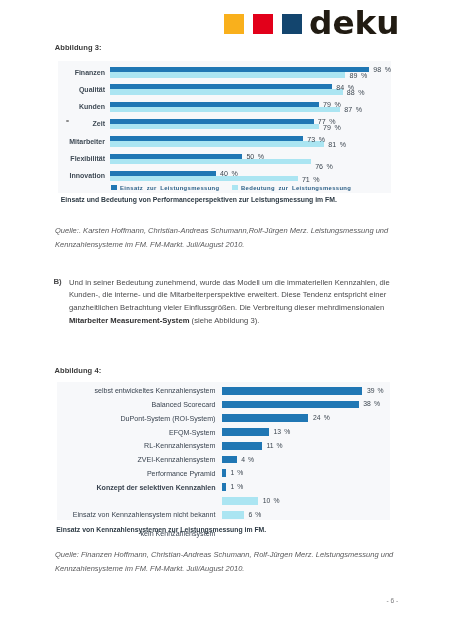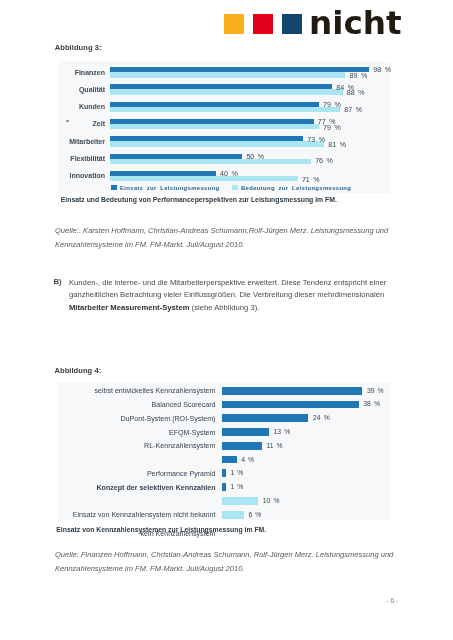--- a/index.html
+++ b/index.html
@@ -42,21 +42,21 @@
 </style>
 </head>
 <body>
 
 <div class="page">
 
   <div class="logo">
     <div class="sq s0" style="background: rgb(249, 176, 28);"></div>
     <div class="sq s1" style="background: rgb(226, 0, 26);"></div>
     <div class="sq s2" style="background: rgb(19, 69, 110);"></div>
-    <div class="word">nicht</div>
+    <div class="word">deku</div>
   </div>
 
   <div class="fig-label" style="left:54.8px;top:43.2px;">Abbildung 3:</div>
   <div class="chart" id="c1" style="left:57.8px;top:60.5px;width:333px;height:132px;">
       <div class="cat-label" style="left: 0px; top: 8px; width: 47.2px;">Finanzen</div>
       <div class="bar" style="left: 52.2px; top: 6.5px; width: 259.112px; height: 5px; background: rgb(32, 119, 180);"></div>
       <div class="bar" style="left: 52.2px; top: 11.5px; width: 235.316px; height: 5.6px; background: rgb(171, 229, 242);"></div>
       <div class="val-label" style="left: 315.512px; top: 5.8px;">98 %</div>
       <div class="val-label" style="left: 291.716px; top: 11.2px; text-align: right;">89 %</div>
       <div class="cat-label" style="left: 0px; top: 25.3px; width: 47.2px;">Qualität</div>
@@ -76,40 +76,41 @@
       <div class="val-label" style="left: 265.276px; top: 63.1px;">79 %</div>
       <div class="cat-label" style="left: 0px; top: 77.2px; width: 47.2px;">Mitarbeiter</div>
       <div class="bar" style="left: 52.2px; top: 75.7px; width: 193.012px; height: 5px; background: rgb(32, 119, 180);"></div>
       <div class="bar" style="left: 52.2px; top: 80.7px; width: 214.164px; height: 5.6px; background: rgb(171, 229, 242);"></div>
       <div class="val-label" style="left: 249.412px; top: 75px;">73 %</div>
       <div class="val-label" style="left: 270.564px; top: 80.4px;">81 %</div>
       <div class="cat-label" style="left: 0px; top: 94.5px; width: 47.2px;">Flexibilität</div>
       <div class="bar" style="left: 52.2px; top: 93px; width: 132.2px; height: 5px; background: rgb(32, 119, 180);"></div>
       <div class="bar" style="left: 52.2px; top: 98px; width: 200.944px; height: 5.6px; background: rgb(171, 229, 242);"></div>
       <div class="val-label" style="left: 188.6px; top: 92.3px;">50 %</div>
-      <div class="val-label" style="left: 257.344px; top: 96px;">76 %</div>
+      <div class="val-label" style="left: 257.344px; top: 102px;">76 %</div>
       <div class="cat-label" style="left: 0px; top: 111.8px; width: 47.2px;">Innovation</div>
       <div class="bar" style="left: 52.2px; top: 110.3px; width: 105.76px; height: 5px; background: rgb(32, 119, 180);"></div>
       <div class="bar" style="left: 52.2px; top: 115.3px; width: 187.724px; height: 5.6px; background: rgb(171, 229, 242);"></div>
       <div class="val-label" style="left: 162.16px; top: 109.6px;">40 %</div>
       <div class="val-label" style="left: 244.124px; top: 115px;">71 %</div>
       <div class="artifact" style="left: 7.8px; top: 59.4px; width: 3.3px; height: 2.1px; opacity: 0.62; border-radius: 1px;"></div>
       <div class="legend-sw" style="left: 53.1px; top: 124.9px; width: 5.9px; height: 4.2px; background: rgb(32, 119, 180);"></div>
       <div class="legend-tx" style="left: 62.3px; top: 124.4px;">Einsatz zur Leistungsmessung</div>
       <div class="legend-sw" style="left: 174px; top: 124.9px; width: 5.9px; height: 4.2px; background: rgb(171, 229, 242);"></div>
       <div class="legend-tx" style="left: 183.2px; top: 124.4px;">Bedeutung zur Leistungsmessung</div>
     </div>
   <div class="fig-caption" style="left:60.8px;top:196.2px;">Einsatz und Bedeutung von Performanceperspektiven zur Leistungsmessung im FM.</div>
   <div class="source" style="left:55px;top:224.4px;width:345px;">
     <div>Quelle:. Karsten Hoffmann, Christian-Andreas Schumann,Rolf-Jürgen Merz. Leistungsmessung und</div>
     <div>Kennzahlensysteme im FM. FM-Markt. Juli/August 2010.</div>
   </div>
 
   <div class="para-marker" style="left:53.4px;top:276.5px;">B)</div>
   <div class="para" style="left:69px;top:276.5px;width:322px;">
+    <div>Und in seiner Bedeutung zunehmend, wurde das Modell um die immateriellen Kennzahlen, die</div>
     <div>Kunden-, die interne- und die Mitarbeiterperspektive erweitert. Diese Tendenz entspricht einer</div>
     <div>ganzheitlichen Betrachtung vieler Einflussgrößen. Die Verbreitung dieser mehrdimensionalen</div>
     <div><b>Mitarbeiter Measurement-System</b><span> (siehe Abbildung 3).</span></div>
   </div>
 
   <div class="fig-label" style="left:54.5px;top:366.4px;">Abbildung 4:</div>
   <div class="chart" id="c2" style="left:57.4px;top:381.5px;width:333px;height:138.5px;">
       <div class="cat-label" style="left: 0px; top: 5.8px; width: 158.1px;">selbst entwickeltes Kennzahlensystem</div>
       <div class="bar" style="left: 164.9px; top: 5.3px; width: 140.01px; height: 7.8px; background: rgb(32, 119, 180);"></div>
       <div class="val-label" style="left: 309.51px; top: 5.1px;">39 %</div>
@@ -118,20 +119,21 @@
       <div class="val-label" style="left: 305.92px; top: 18.88px;">38 %</div>
       <div class="cat-label" style="left: 0px; top: 33.36px; width: 158.1px;">DuPont-System (ROI-System)</div>
       <div class="bar" style="left: 164.9px; top: 32.86px; width: 86.16px; height: 7.8px; background: rgb(32, 119, 180);"></div>
       <div class="val-label" style="left: 255.66px; top: 32.66px;">24 %</div>
       <div class="cat-label" style="left: 0px; top: 47.14px; width: 158.1px;">EFQM-System</div>
       <div class="bar" style="left: 164.9px; top: 46.64px; width: 46.67px; height: 7.8px; background: rgb(32, 119, 180);"></div>
       <div class="val-label" style="left: 216.17px; top: 46.44px;">13 %</div>
       <div class="cat-label" style="left: 0px; top: 60.92px; width: 158.1px;">RL-Kennzahlensystem</div>
       <div class="bar" style="left: 164.9px; top: 60.42px; width: 39.49px; height: 7.8px; background: rgb(32, 119, 180);"></div>
       <div class="val-label" style="left: 208.99px; top: 60.22px;">11 %</div>
+      <div class="cat-label" style="left: 0px; top: 74.7px; width: 158.1px;">ZVEI-Kennzahlensystem</div>
       <div class="bar" style="left: 164.9px; top: 74.2px; width: 14.36px; height: 7.8px; background: rgb(32, 119, 180);"></div>
       <div class="val-label" style="left: 183.86px; top: 74px;">4 %</div>
       <div class="cat-label" style="left: 0px; top: 88.48px; width: 158.1px;">Performance Pyramid</div>
       <div class="bar" style="left: 164.9px; top: 87.98px; width: 3.59px; height: 7.8px; background: rgb(32, 119, 180);"></div>
       <div class="val-label" style="left: 173.09px; top: 87.78px;">1 %</div>
       <div class="cat-label" style="left: 0px; top: 102.26px; width: 158.1px; font-weight: bold;">Konzept der selektiven Kennzahlen</div>
       <div class="bar" style="left: 164.9px; top: 101.76px; width: 3.59px; height: 7.8px; background: rgb(32, 119, 180);"></div>
       <div class="val-label" style="left: 173.09px; top: 101.56px;">1 %</div>
       <div class="cat-label" style="left: 0px; top: 116.04px; width: 158.1px; margin-top: 32px;">kein Kennzahlensystem</div>
       <div class="bar" style="left: 164.9px; top: 115.54px; width: 35.9px; height: 7.8px; background: rgb(171, 229, 242);"></div>

